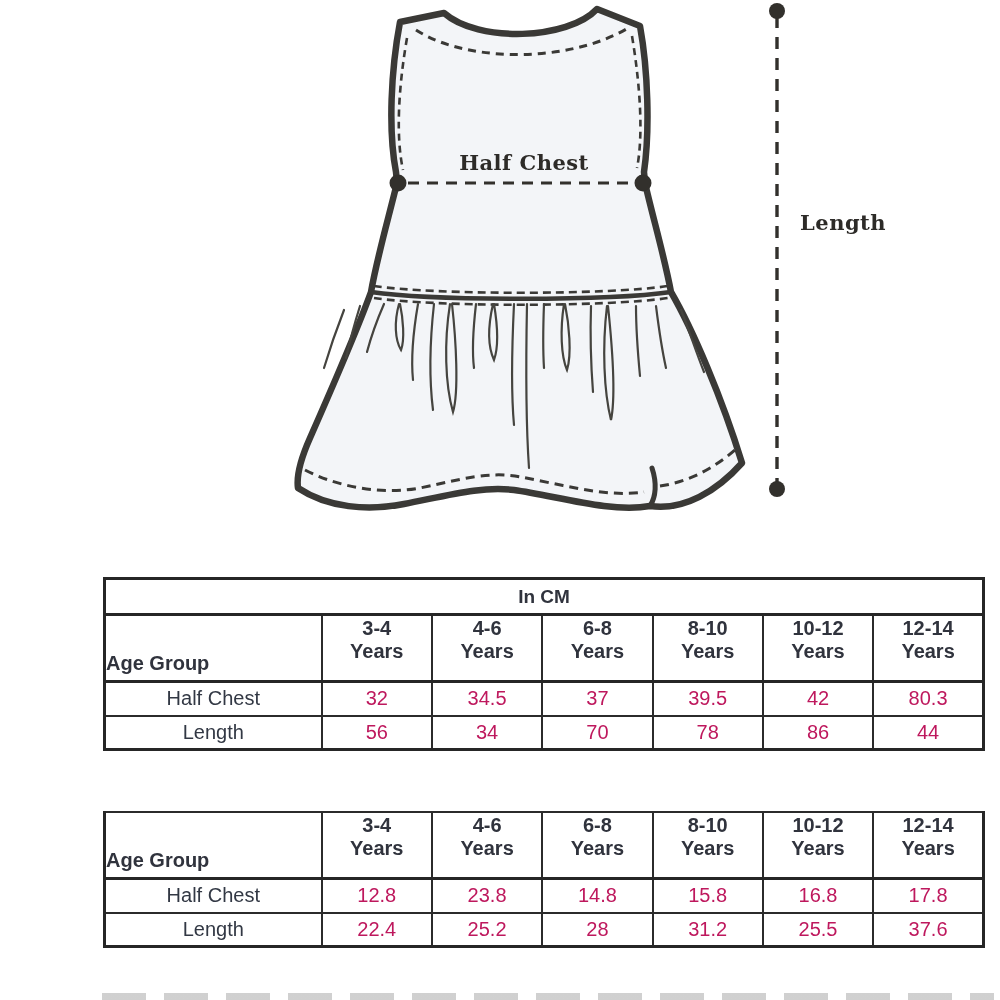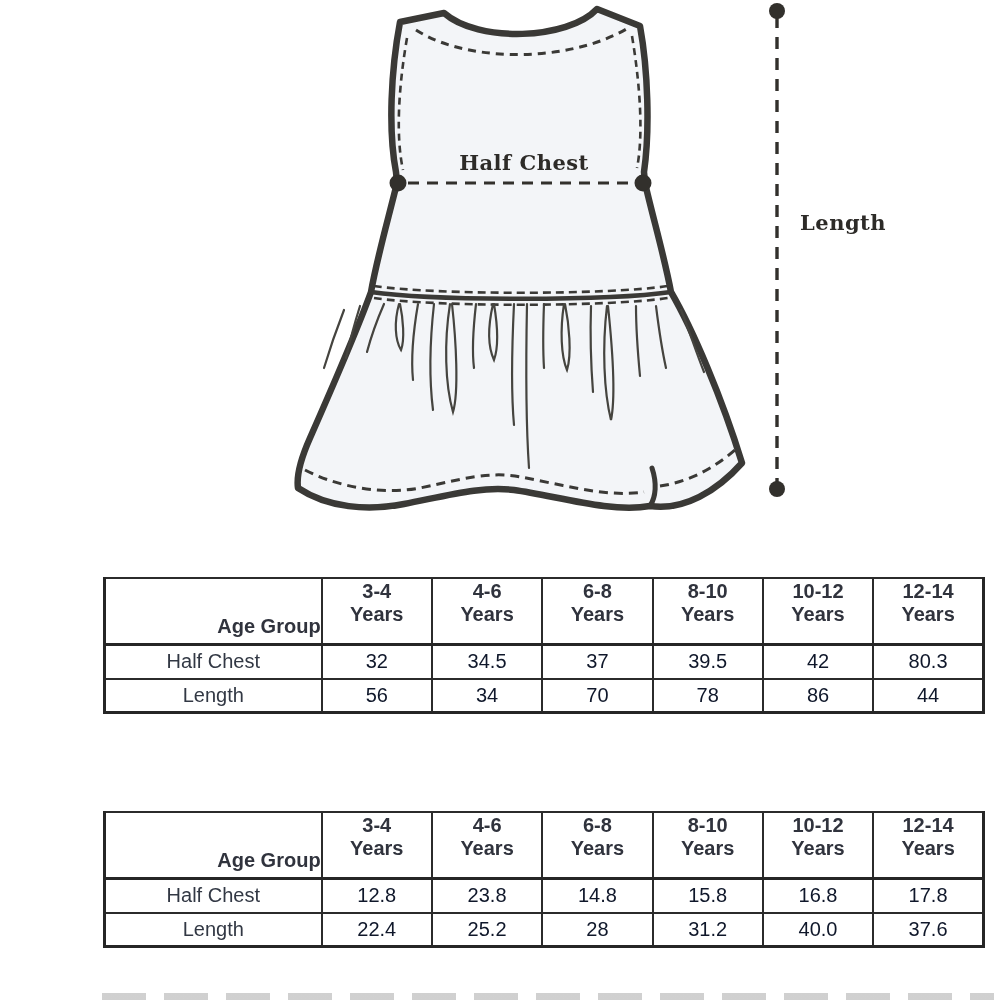--- a/index.html
+++ b/index.html
@@ -23,23 +23,23 @@
                  padding:0;overflow:hidden;}
   .size-table tr.outer-top td{border-top:3px solid #262626;}
   .size-table td.first{border-left:3px solid #262626;}
   .size-table td.last{border-right:3px solid #262626;}
   .size-table tr.bottom td{border-bottom:3px solid #262626;}
   .t-title{height:33px;font-weight:bold;font-size:19px;border-bottom:3px solid #262626 !important;}
   .t-head{height:64px;font-weight:bold;font-size:20px;border-bottom:3px solid #262626 !important;}
   .t-head .col-inner{display:flex;flex-direction:column;justify-content:flex-end;
                      align-items:center;height:46px;padding:10px 0 8px;box-sizing:border-box;}
   .t-head .agegroup-inner{display:flex;flex-direction:column;justify-content:flex-end;
-                     align-items:flex-end;height:53px;box-sizing:border-box;}
+                     align-items:flex-start;height:53px;box-sizing:border-box;}
   .t-row{height:34px;font-size:20px;font-weight:normal;}
-  .t-row td{color:#0f172a;}
+  .t-row td{color:#be185d;}
   .t-row .rowlabel{color:#323844;}
 
   
   .bottom-strip{position:absolute;left:58px;right:50px;top:993px;height:7px;opacity:.22;
     background:repeating-linear-gradient(90deg,#2a2a2a 0 44px,transparent 44px 62px);}
 </style>
 </head>
 <body>
 
 <div class="stage">
@@ -114,20 +114,23 @@
     <colgroup>
         <col style="width:24.7%">
         <col style="width:12.55%">
         <col style="width:12.55%">
         <col style="width:12.55%">
         <col style="width:12.55%">
         <col style="width:12.55%">
         <col style="width:12.55%">
       </colgroup>
     <tbody>
+        <tr class="outer-top">
+      <td class="t-title first last" colspan="7">In CM</td>
+    </tr>
     <tr>
       <td class="t-head first">
         <div class="agegroup-inner">
               <span>Age Group</span>
             </div>
       </td>
       <td class="t-head">
             <div class="col-inner">
         <span>3-4</span>
               <span>Years</span>
@@ -247,20 +250,20 @@
       <td>15.8</td>
       <td>16.8</td>
       <td class="last">17.8</td>
     </tr>
     <tr class="t-row bottom">
       <td class="first rowlabel">Length</td>
       <td>22.4</td>
       <td>25.2</td>
       <td>28</td>
       <td>31.2</td>
-      <td>40.0</td>
+      <td>25.5</td>
       <td class="last">37.6</td>
     </tr>
   </tbody>
     </table>
 
   <div class="bottom-strip"></div>
 </div>
 
 </body></html>

